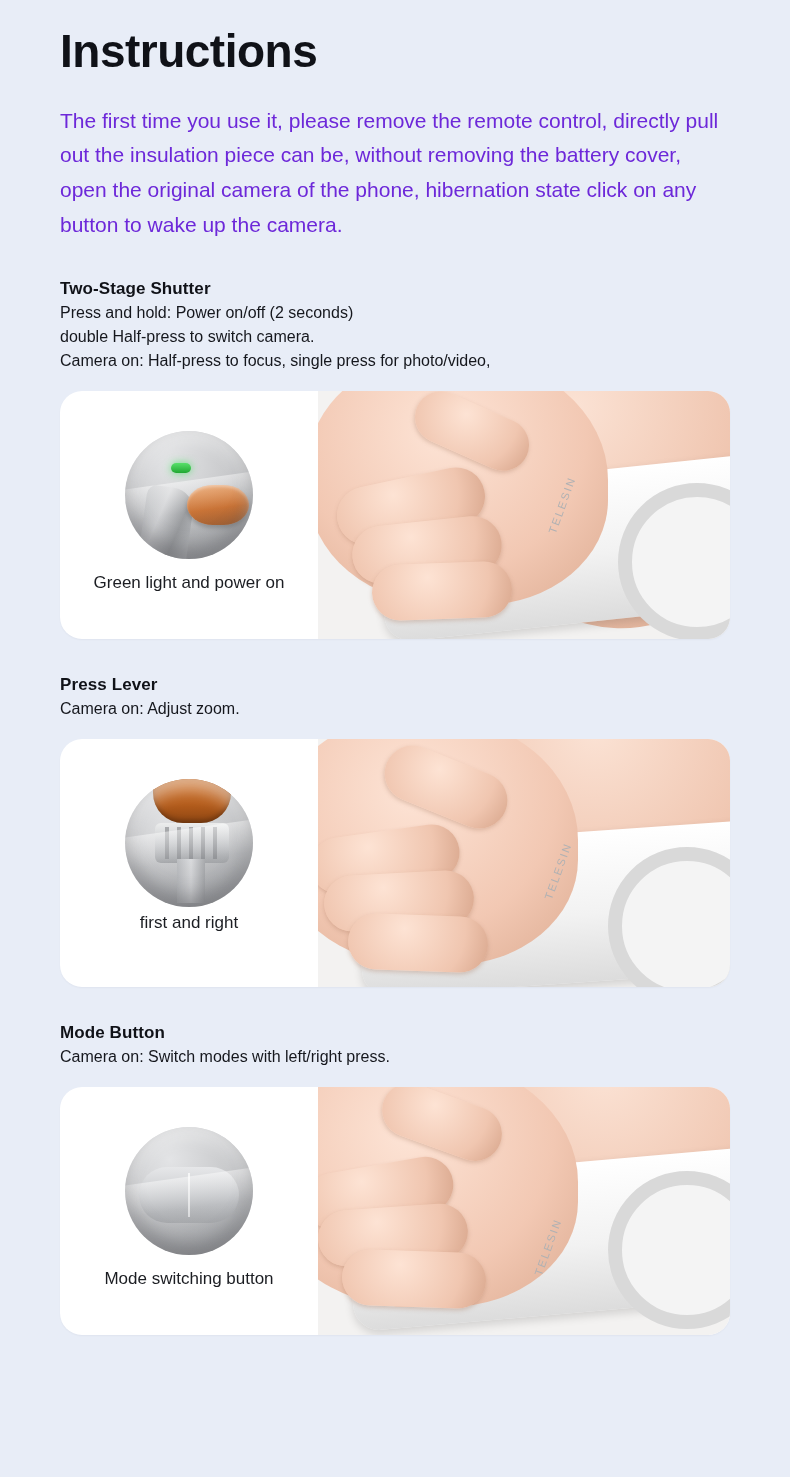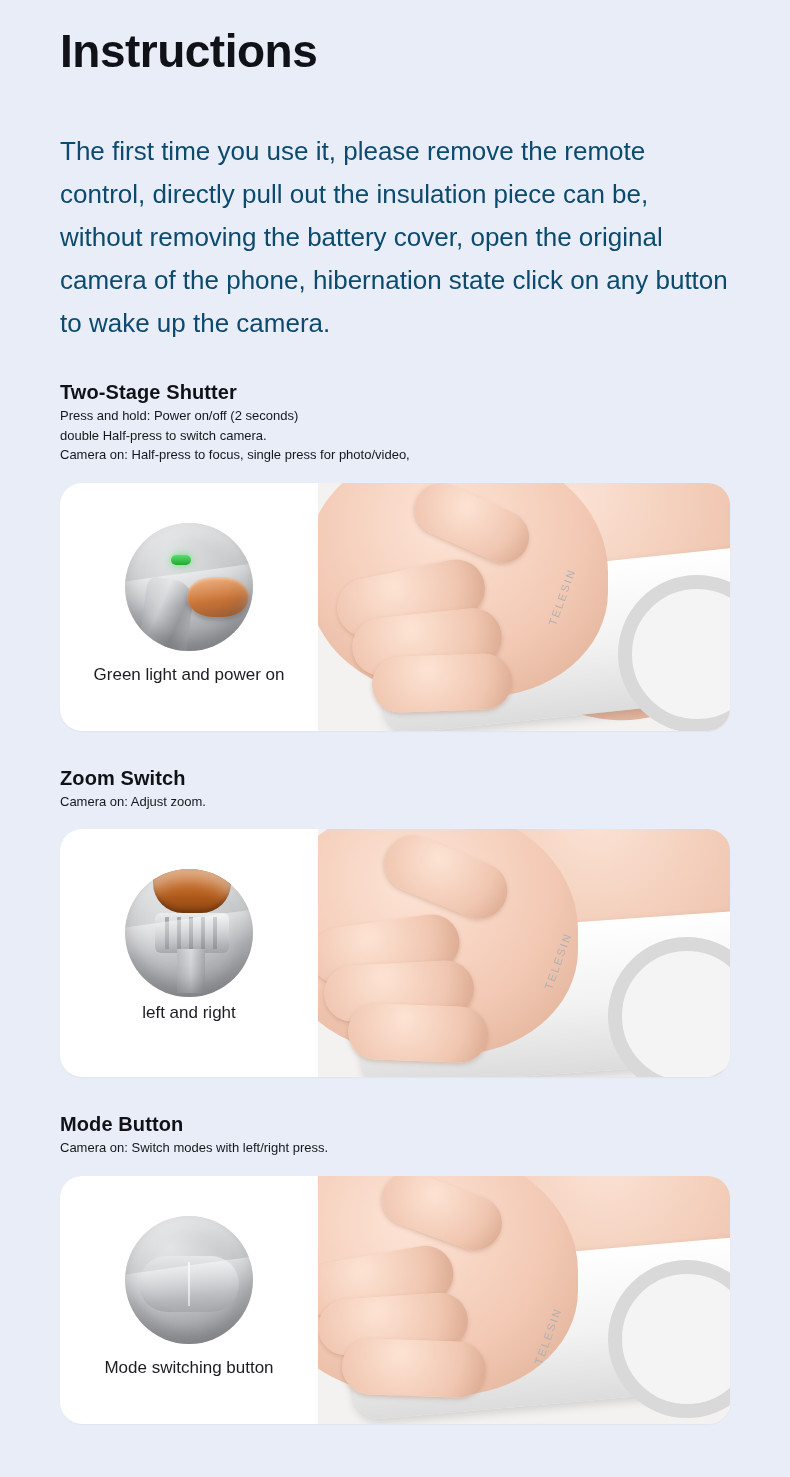--- a/index.html
+++ b/index.html
@@ -24,38 +24,38 @@
   .title {
     font-size: 46px;
     font-weight: bold;
     letter-spacing: -0.5px;
     margin: 12px 0 0 0;
     padding-top: 14px;
     line-height: 1.1;
     color: #101218;
   }
   .intro {
-    margin-top: 53px;
-    font-size: 26px;
+    margin-top: 27px;
+    font-size: 21px;
     line-height: 1.66;
-    color: #0c4a6e;
+    color: #6d28d9;
     max-width: 680px;
   }
   .section {
     margin-top: 36px;
   }
   .section-title {
-    font-size: 20px;
+    font-size: 17px;
     font-weight: bold;
     color: #101218;
     margin-bottom: 2px;
     letter-spacing: 0.1px;
   }
   .section-line {
-    font-size: 13px;
+    font-size: 16px;
     line-height: 1.5;
     color: #15171d;
   }
   .card {
     margin-top: 18px;
     background: #ffffff;
     border-radius: 22px;
     height: 248px;
     position: relative;
     overflow: hidden;
@@ -305,41 +305,41 @@
         <div class="finger" style="left:18px; top:86px; width:150px; height:58px; transform:rotate(-12deg);"></div>
         <div class="finger" style="left:34px; top:130px; width:150px; height:58px; transform:rotate(-6deg);"></div>
         <div class="finger" style="left:54px; top:172px; width:140px; height:56px; transform:rotate(-2deg);"></div>
         <div class="finger" style="left:94px; top:14px; width:120px; height:52px; transform:rotate(24deg);"></div>
         <div class="brand" style="left:214px; top:108px;">TELESIN</div>
       </div>
     </div>
   </div>
 
   <div class="section">
-    <div class="section-title">Zoom Switch</div>
+    <div class="section-title">Press Lever</div>
     <div class="section-line">Camera on: Adjust zoom.</div>
 
     <div class="card card-zoom">
       <div class="circle-wrap">
         <div class="circle">
           <div class="zoom-top"></div>
           <div class="rocker">
             <div class="tick" style="left:10px;"></div>
             <div class="tick" style="left:22px;"></div>
             <div class="tick" style="left:34px;"></div>
             <div class="tick" style="left:46px;"></div>
             <div class="tick" style="left:58px;"></div>
           </div>
           <div class="rocker-stem"></div>
           <div class="sheen"></div>
           <div class="edge"></div>
         </div>
       </div>
       <div class="caption two-line">
-        <div>left and right</div>
+        <div>first and right</div>
       </div>
 
       <div class="photo">
         <div class="forearm" style="right:-50px; top:-120px; width:320px; height:330px; transform:rotate(8deg);"></div>
         <div class="device-body" style="left:40px; top:92px; width:480px; height:150px; transform:rotate(-4deg);"></div>
         <div class="device-ring" style="left:290px; top:108px; width:130px; height:130px;"></div>
 
         <div class="device-metal" style="left:80px; top:74px; width:160px; height:84px; transform:rotate(-8deg);"></div>
         <div class="orange-knob" style="left:162px; top:84px; width:34px; height:30px;"></div>
         <div class="mini-btn" style="left:126px; top:78px; width:14px; height:14px;"></div>

